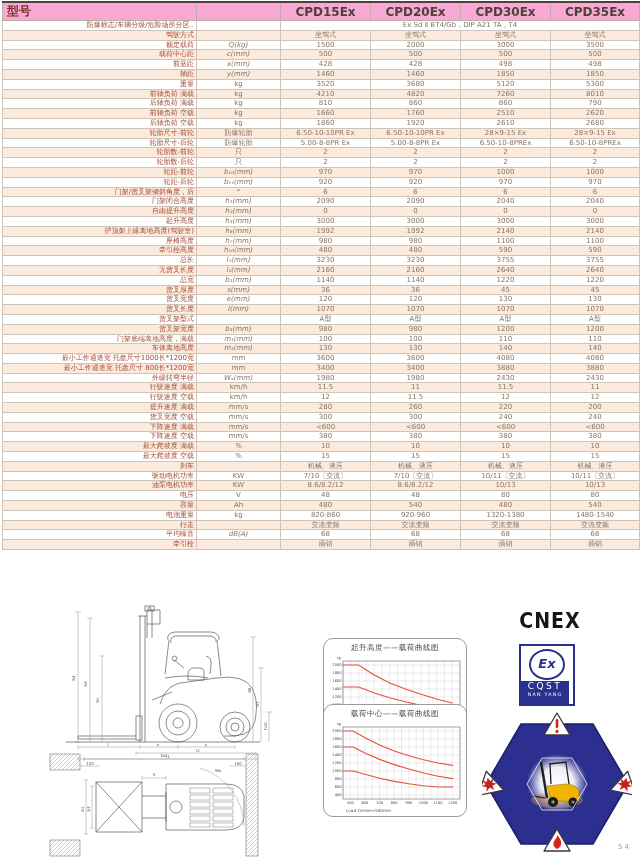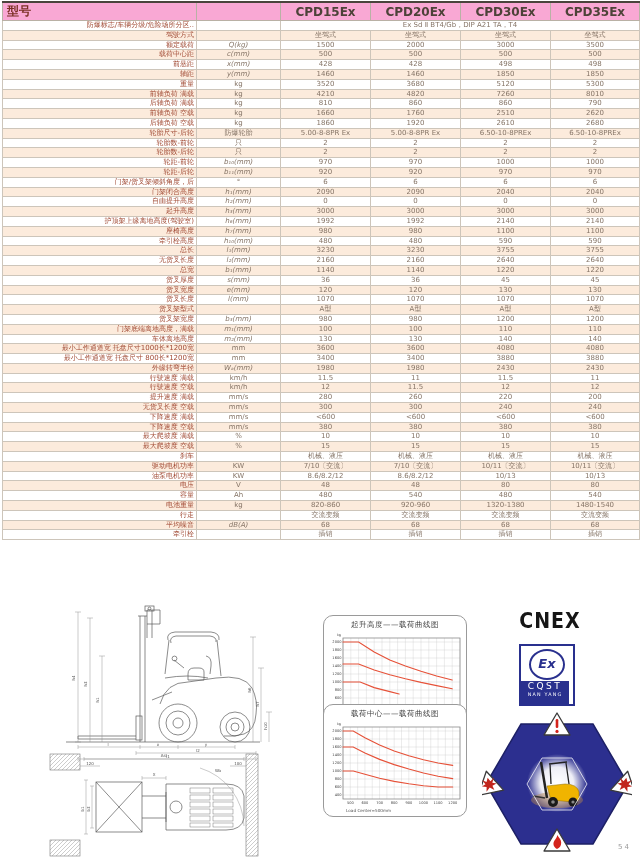--- a/index.html
+++ b/index.html
@@ -145,20 +145,28 @@
         </tr>
         <tr>
           <td class="lbl">后轴负荷 空载</td>
           <td class="unit">kg</td>
           <td class="val">1860</td>
           <td class="val">1920</td>
           <td class="val">2610</td>
           <td class="val">2680</td>
         </tr>
         <tr>
+          <td class="lbl">轮胎尺寸-前轮</td>
+          <td class="unit">防爆轮胎</td>
+          <td class="val">6.50-10-10PR Ex</td>
+          <td class="val">6.50-10-10PR Ex</td>
+          <td class="val">28×9-15 Ex</td>
+          <td class="val">28×9-15 Ex</td>
+        </tr>
+        <tr>
           <td class="lbl">轮胎尺寸-后轮</td>
           <td class="unit">防爆轮胎</td>
           <td class="val">5.00-8-8PR Ex</td>
           <td class="val">5.00-8-8PR Ex</td>
           <td class="val">6.50-10-8PREx</td>
           <td class="val">6.50-10-8PREx</td>
         </tr>
         <tr>
           <td class="lbl">轮胎数-前轮</td>
           <td class="unit">只</td>
@@ -369,21 +377,21 @@
         </tr>
         <tr>
           <td class="lbl">提升速度 满载</td>
           <td class="unit">mm/s</td>
           <td class="val">280</td>
           <td class="val">260</td>
           <td class="val">220</td>
           <td class="val">200</td>
         </tr>
         <tr>
-          <td class="lbl">无货叉长度 空载</td>
+          <td class="lbl">货叉宽度 空载</td>
           <td class="unit">mm/s</td>
           <td class="val">300</td>
           <td class="val">300</td>
           <td class="val">240</td>
           <td class="val">240</td>
         </tr>
         <tr>
           <td class="lbl">下降速度 满载</td>
           <td class="unit">mm/s</td>
           <td class="val">&lt;600</td>
@@ -587,21 +595,21 @@
         <text x="116" y="5" transform="">Ast</text>
         <text x="36" y="57" transform="rotate(-90 36 57)">b1</text>
         <text x="42" y="57" transform="rotate(-90 42 57)">b3</text>
         <text x="106" y="24" transform="">X</text>
         <text x="170" y="20" transform="">Wa</text>
         <text x="42" y="12.5" transform="">120</text>
         <text x="190" y="12.5" transform="">100</text>
       </g>
   </svg>
 
-  <div class="chartbox" style="left:323px;top:615px">
+  <div class="chartbox" style="left:323px;top:638px">
     <div class="charttitle">起升高度——载荷曲线图</div>
     <svg id="chart1" width="138" height="87" viewBox="0 0 138 87" style="display:block;margin:1px auto 0">
         <line x1="17" y1="7" x2="17" y2="79" stroke="#c9c9c9" stroke-width="0.35"></line>
         <line x1="24.8" y1="7" x2="24.8" y2="79" stroke="#c9c9c9" stroke-width="0.35"></line>
         <line x1="32.6" y1="7" x2="32.6" y2="79" stroke="#c9c9c9" stroke-width="0.35"></line>
         <line x1="40.400000000000006" y1="7" x2="40.400000000000006" y2="79" stroke="#c9c9c9" stroke-width="0.35"></line>
         <line x1="48.2" y1="7" x2="48.2" y2="79" stroke="#c9c9c9" stroke-width="0.35"></line>
         <line x1="56" y1="7" x2="56" y2="79" stroke="#c9c9c9" stroke-width="0.35"></line>
         <line x1="63.800000000000004" y1="7" x2="63.800000000000004" y2="79" stroke="#c9c9c9" stroke-width="0.35"></line>
         <line x1="71.6" y1="7" x2="71.6" y2="79" stroke="#c9c9c9" stroke-width="0.35"></line>

